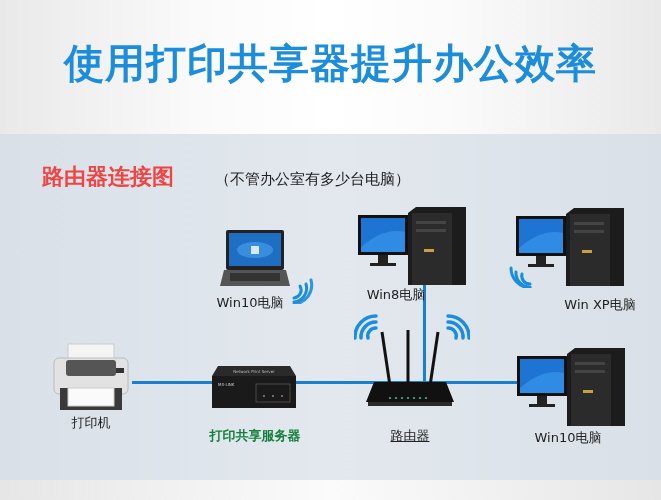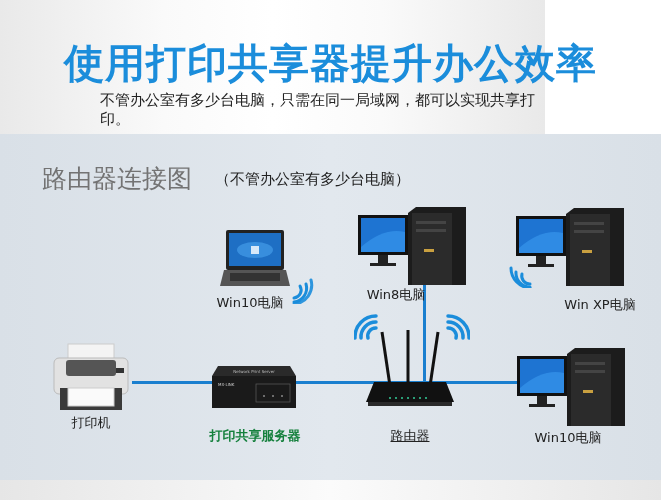--- a/index.html
+++ b/index.html
@@ -1,38 +1,37 @@
 <!DOCTYPE html>
 <html><head>
 <meta charset="utf-8">
 <style>
   * { margin:0; padding:0; box-sizing:border-box; }
   body { width:661px; height:500px; overflow:hidden; font-family:"DejaVu Sans","Liberation Sans",sans-serif; background:#fff; position:relative; }
-  .header { position:absolute; left:0; top:0; width:545px; height:134px;
+  .header { position:absolute; left:0; top:0; width:661px; height:134px;
     background:linear-gradient(90deg,#e9e9e9 0%,#fafafa 30%,#ffffff 50%,#fafafa 70%,#e9e9e9 100%); }
   .title { position:absolute; left:0; width:661px; top:36px; text-align:center; font-size:40px; font-weight:bold; color:#1b8ddb; letter-spacing:1px; }
   .subtitle { position:absolute; left:100px; top:91px; font-size:15px; color:#222; }
   .panel { position:absolute; left:0; top:134px; width:661px; height:346px;
     background:linear-gradient(90deg,#d9e0e7 0%,#e2e8ee 50%,#d9e0e7 100%); }
   .footer { position:absolute; left:0; top:480px; width:661px; height:20px;
     background:linear-gradient(90deg,#e6e6e6,#fbfbfb 50%,#e6e6e6); }
-  .sec-title { position:absolute; left:42px; top:162px; font-size:25px; font-weight:normal; color:#737373; }
+  .sec-title { position:absolute; left:42px; top:162px; font-size:22px; font-weight:bold; color:#ef4444; }
   .sec-note { position:absolute; left:215px; top:170px; font-size:15px; color:#222; }
   .line { position:absolute; background:#1a7fcf; }
   .label { position:absolute; font-size:13px; color:#222; text-align:center; white-space:nowrap; }
   .label.blue { color:#15803d; font-weight:bold; }
   .dev { position:absolute; }
   .wifi { position:absolute; }
 </style>
 </head>
 <body>
 
 <div class="header">
   <div class="title">使用打印共享器提升办公效率</div>
-  <div class="subtitle">不管办公室有多少台电脑，只需在同一局域网，都可以实现共享打印。</div>
 </div>
 
 <div class="panel"></div>
 <div class="footer"></div>
 
 <div class="sec-title">路由器连接图</div>
 <div class="sec-note">（不管办公室有多少台电脑）</div>
 
 <div class="line" style="left:132px;top:381px;width:385px;height:3px;"></div>
 <div class="line" style="left:423px;top:270px;width:3px;height:112px;"></div>

